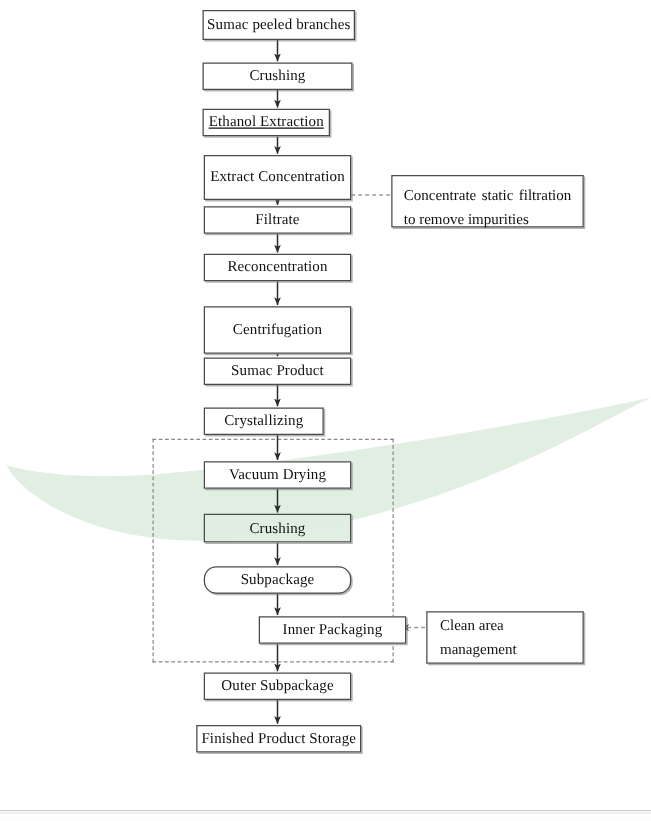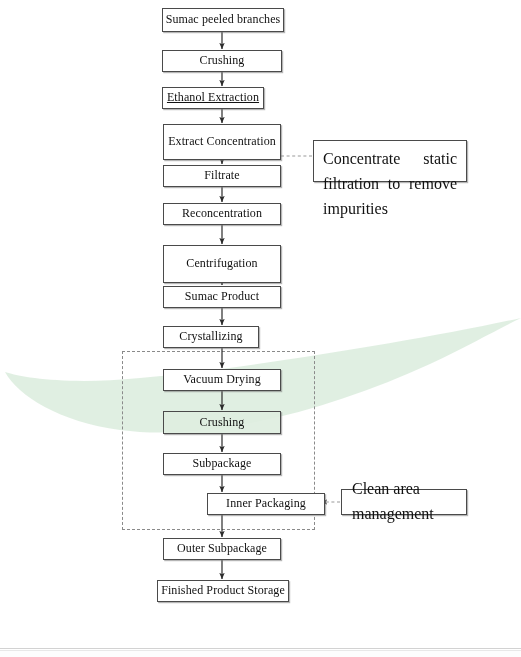--- a/index.html
+++ b/index.html
@@ -64,32 +64,32 @@
     background: rgba(222, 238, 224, 0.92);
   }
 
   
   .note {
     position: absolute;
     box-sizing: border-box;
     border: 1px solid #4a4a4a;
     background: #ffffff;
     color: #111111;
-    font-size: 16px;
+    font-size: 12px;
     line-height: 1.55;
     padding: 6px 9px;
     text-align: justify;
     text-align-last: left;
     box-shadow: 1.2px 1.2px 0 rgba(120,120,120,0.55);
   }
   .note.single {
     display: flex;
     align-items: center;
     text-align: left;
-    padding: 4px 10px;
+    padding: 20px 10px;
   }
 
   
   #connectors {
     position: absolute;
     left: 0; top: 0;
     width: 521px;
     height: 657px;
     pointer-events: none;
   }
@@ -165,21 +165,21 @@
   <div class="node" style="left: 162px; top: 50px; width: 120px; height: 22px;">Crushing</div>
   <div class="node" style="left: 162px; top: 87px; width: 102px; height: 22px; text-decoration: underline;">Ethanol Extraction</div>
   <div class="node" style="left: 163px; top: 124px; width: 118px; height: 36px;">Extract Concentration</div>
   <div class="node" style="left: 163px; top: 165px; width: 118px; height: 22px;">Filtrate</div>
   <div class="node" style="left: 163px; top: 203px; width: 118px; height: 22px;">Reconcentration</div>
   <div class="node" style="left: 163px; top: 245px; width: 118px; height: 38px;">Centrifugation</div>
   <div class="node" style="left: 163px; top: 286px; width: 118px; height: 22px;">Sumac Product</div>
   <div class="node" style="left: 163px; top: 326px; width: 96px; height: 22px;">Crystallizing</div>
   <div class="node" style="left: 163px; top: 369px; width: 118px; height: 22px;">Vacuum Drying</div>
   <div class="node tinted" style="left: 163px; top: 411px; width: 118px; height: 23px;">Crushing</div>
-  <div class="node" style="left: 163px; top: 453px; width: 118px; height: 22px;">Subpackage</div>
+  <div class="node" style="left: 163px; top: 453px; width: 118px; height: 22px; border-radius: 10px;">Subpackage</div>
   <div class="node" style="left: 163px; top: 493px; width: 118px; height: 22px; margin-left: 44px;">Inner Packaging</div>
   <div class="node" style="left: 163px; top: 538px; width: 118px; height: 22px;">Outer Subpackage</div>
   <div class="node" style="left: 157px; top: 580px; width: 132px; height: 22px;">Finished Product Storage</div>
 
   <div class="note" style="left: 313px; top: 140px; width: 154px; height: 42px;">Concentrate static filtration to remove impurities</div>
   <div class="note single" style="left: 341px; top: 489px; width: 126px; height: 26px;">Clean area management</div>
 
   <div id="page-rule"></div>
   <div id="page-rule-2"></div>
 </div>

